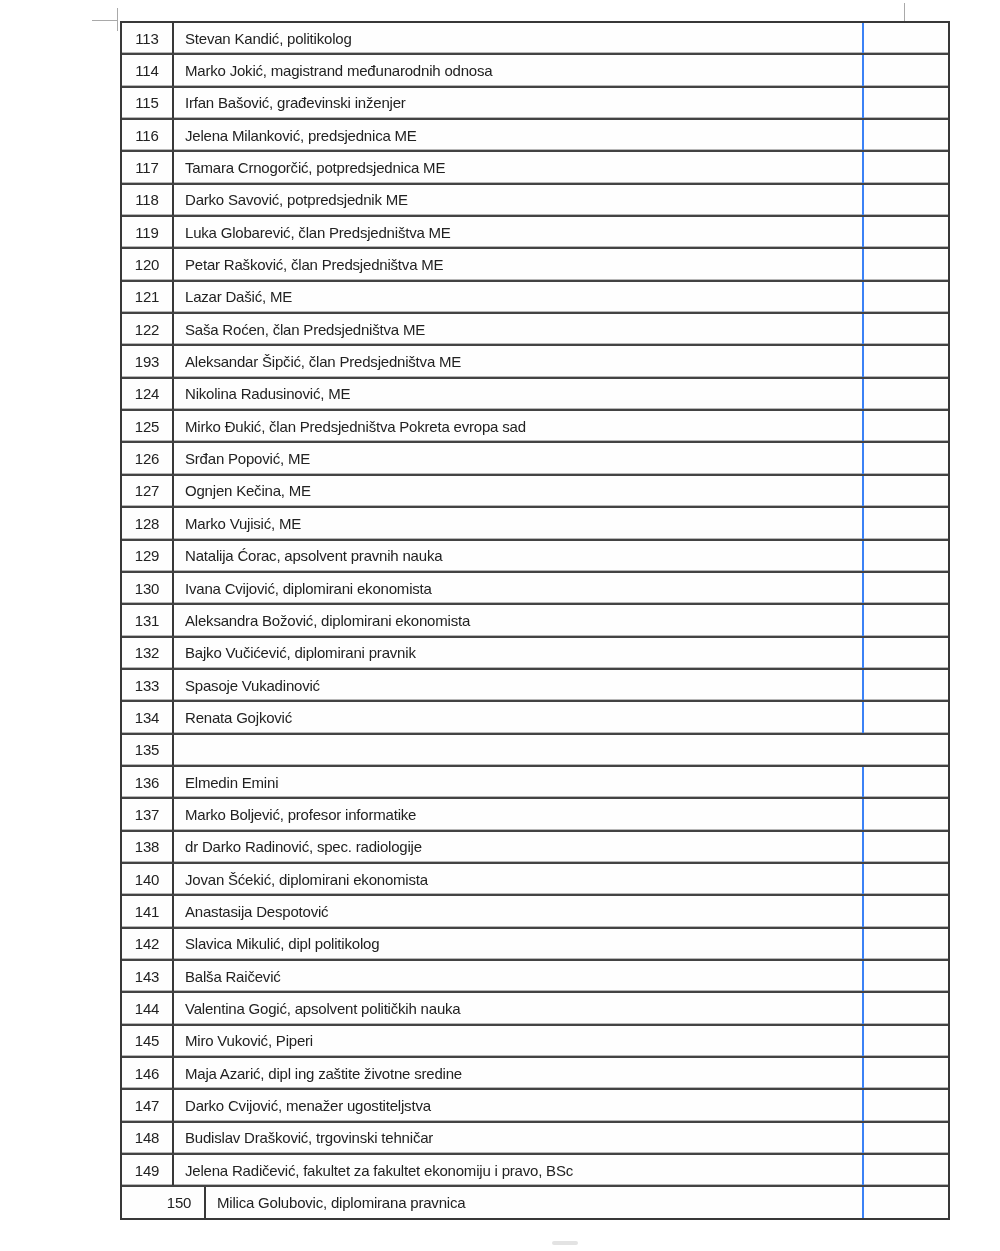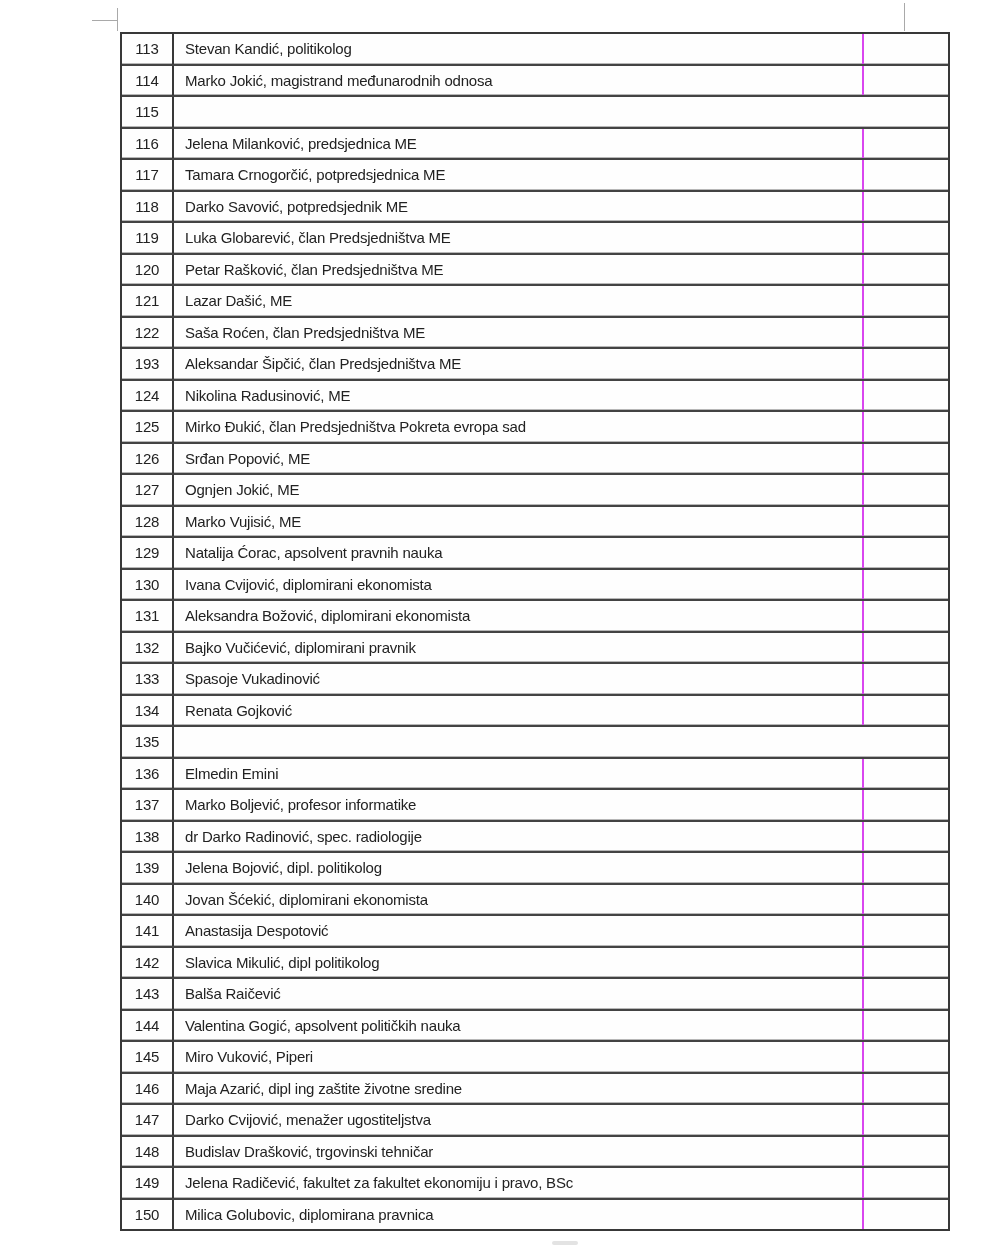--- a/index.html
+++ b/index.html
@@ -27,61 +27,62 @@
     position: absolute;
     left: 552px; top: 1241px;
     width: 26px; height: 4px;
     background: #cccccc;
     border-radius: 2px;
     opacity: 0.55;
   }
   .roster-table {
     position: absolute;
     left: 120px;
-    top: 32px;
+    top: 21px;
     width: 830px;
     height: 1199px;
     box-sizing: border-box;
     border: 2px solid #383838;
     display: flex;
     flex-direction: column;
     background: #fdfdfd;
   }
   .row {
     flex: 1;
     display: flex;
     box-sizing: border-box;
     border-bottom: 2px solid #434343;
     
     box-shadow: inset 0 -1px 0 0 #b7b7b7;
     background: #fefefe;
   }
   .row:last-child {
     border-bottom: none;
     box-shadow: none;
+    padding-left: 32px;
   }
   .cell {
     box-sizing: border-box;
     display: flex;
     align-items: center;
     font-size: 15px;
     color: #222222;
     letter-spacing: -0.2px;
     white-space: nowrap;
     overflow: hidden;
   }
   .cell-num {
     width: 52px;
     justify-content: center;
     border-right: 2px solid #383838;
   }
   .cell-name {
     flex: 1;
     padding-left: 11px;
-    border-right: 2px solid #d946ef;
+    border-right: 2px solid #3b82f6;
   }
   .cell-empty {
     width: 84px;
   }
 </style>
 </head>
 <body>
 
 <div class="page">
   <div class="mark mark-left-v"></div>
@@ -94,20 +95,21 @@
         <div class="cell cell-name">Stevan Kandić, politikolog</div>
         <div class="cell cell-empty"></div>
       </div>
       <div class="row">
         <div class="cell cell-num">114</div>
         <div class="cell cell-name">Marko Jokić, magistrand međunarodnih odnosa</div>
         <div class="cell cell-empty"></div>
       </div>
       <div class="row">
         <div class="cell cell-num">115</div>
+        <div class="cell cell-name">Irfan Bašović, građevinski inženjer</div>
         <div class="cell cell-empty"></div>
       </div>
       <div class="row">
         <div class="cell cell-num">116</div>
         <div class="cell cell-name">Jelena Milanković, predsjednica ME</div>
         <div class="cell cell-empty"></div>
       </div>
       <div class="row">
         <div class="cell cell-num">117</div>
         <div class="cell cell-name">Tamara Crnogorčić, potpredsjednica ME</div>
@@ -153,21 +155,21 @@
         <div class="cell cell-name">Mirko Đukić, član Predsjedništva Pokreta evropa sad</div>
         <div class="cell cell-empty"></div>
       </div>
       <div class="row">
         <div class="cell cell-num">126</div>
         <div class="cell cell-name">Srđan Popović, ME</div>
         <div class="cell cell-empty"></div>
       </div>
       <div class="row">
         <div class="cell cell-num">127</div>
-        <div class="cell cell-name">Ognjen Jokić, ME</div>
+        <div class="cell cell-name">Ognjen Kečina, ME</div>
         <div class="cell cell-empty"></div>
       </div>
       <div class="row">
         <div class="cell cell-num">128</div>
         <div class="cell cell-name">Marko Vujisić, ME</div>
         <div class="cell cell-empty"></div>
       </div>
       <div class="row">
         <div class="cell cell-num">129</div>
         <div class="cell cell-name">Natalija Ćorac, apsolvent pravnih nauka</div>
@@ -211,25 +213,20 @@
         <div class="cell cell-num">137</div>
         <div class="cell cell-name">Marko Boljević, profesor informatike</div>
         <div class="cell cell-empty"></div>
       </div>
       <div class="row">
         <div class="cell cell-num">138</div>
         <div class="cell cell-name">dr Darko Radinović, spec. radiologije</div>
         <div class="cell cell-empty"></div>
       </div>
       <div class="row">
-        <div class="cell cell-num">139</div>
-        <div class="cell cell-name">Jelena Bojović, dipl. politikolog</div>
-        <div class="cell cell-empty"></div>
-      </div>
-      <div class="row">
         <div class="cell cell-num">140</div>
         <div class="cell cell-name">Jovan Šćekić, diplomirani ekonomista</div>
         <div class="cell cell-empty"></div>
       </div>
       <div class="row">
         <div class="cell cell-num">141</div>
         <div class="cell cell-name">Anastasija Despotović</div>
         <div class="cell cell-empty"></div>
       </div>
       <div class="row">

